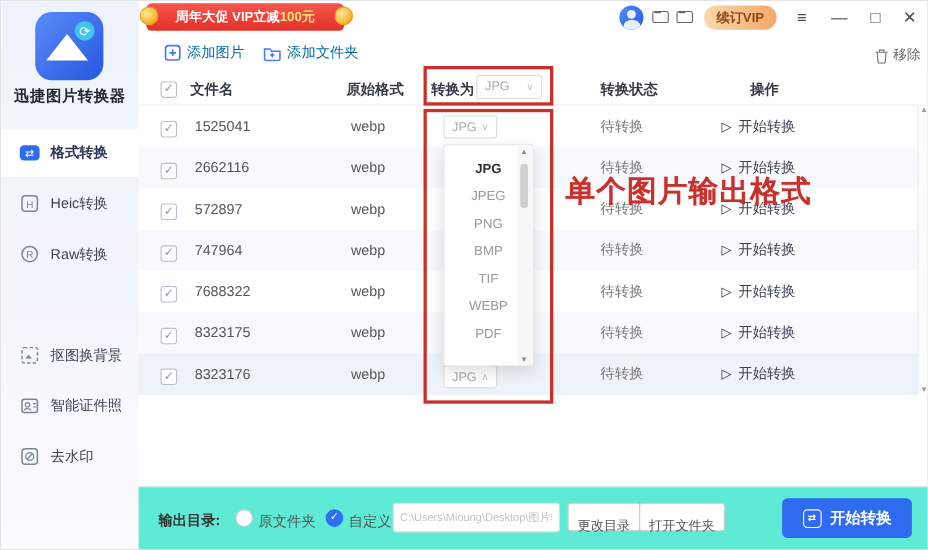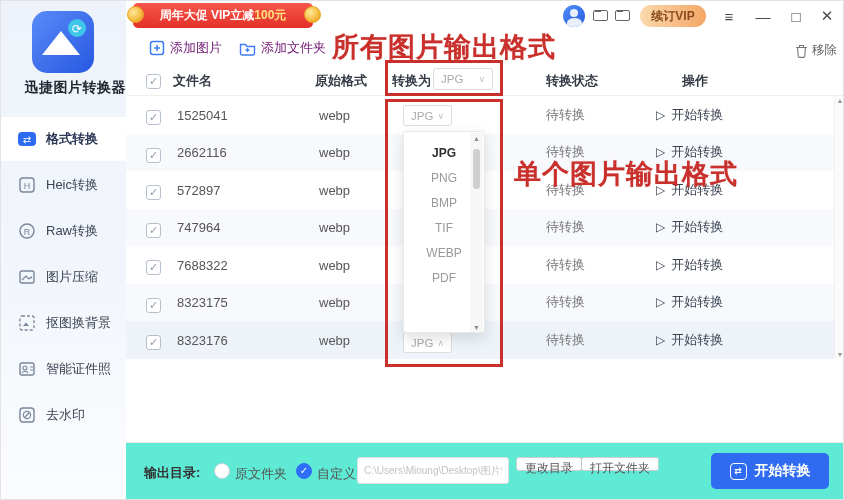--- a/index.html
+++ b/index.html
@@ -7,21 +7,21 @@
   body { font-family:"Liberation Sans","DejaVu Sans",sans-serif; background:#fff; }
   .app { position:relative; width:844px; height:500px; background:#fff; overflow:hidden; border:1px solid #e3e3e3; }
   .abs { position:absolute; white-space:nowrap; }
 
   
   .sidebar { position:absolute; left:0; top:0; width:125px; height:500px;
              background:linear-gradient(180deg,#eef2fa 0%,#f2f6fc 55%,#fbfcfe 100%); }
   .logo { position:absolute; left:31px; top:10px; width:62px; height:62px; border-radius:15px;
           background:linear-gradient(135deg,#5a8bf8,#2757e0); }
   .logo svg { position:absolute; left:0; top:0; }
-  .app-name { position:absolute; left:0; top:78px; width:125px; text-align:right;
+  .app-name { position:absolute; left:0; top:78px; width:125px; text-align:center;
               font-size:14px; font-weight:bold; color:#23272f; letter-spacing:.5px; }
   .side-item { position:absolute; left:0; width:125px; height:44px; display:flex; align-items:center;
                cursor:pointer; }
   .side-item.active { background:#ffffff; }
   .side-ico { width:20px; height:20px; margin-left:16px; display:flex; align-items:center; justify-content:center; }
   .side-label { margin-left:9px; font-size:13px; color:#3c4352; }
   .side-item.active .side-label { color:#2b3956; font-weight:bold; }
 
   
   .banner { position:absolute; left:132px; top:2px; width:180px; height:25px; border-radius:5px;
@@ -36,21 +36,21 @@
   .avatar .body { position:absolute; left:3.5px; top:13px; width:15px; height:10px; border-radius:50% 50% 0 0; background:#e8f0ff; }
   .mini-ico { position:absolute; top:9px; width:15px; height:11px; border:1.5px solid #666; border-radius:2px; }
   .mini-ico::after { content:""; position:absolute; left:1px; top:-1px; width:6px; height:2px; background:#666; }
   .vip-pill { position:absolute; left:639px; top:4px; width:66px; height:22px; border-radius:11px;
               background:linear-gradient(90deg,#fbd9ae,#f3a767); display:flex; align-items:center; justify-content:center;
               font-size:12px; font-weight:bold; color:#8a4a1c; cursor:pointer; }
   .winbtn { position:absolute; top:3px; width:24px; height:24px; display:flex; align-items:center; justify-content:center;
             font-size:15px; color:#4c4c4c; cursor:pointer; }
 
   
-  .tool-link { position:absolute; top:38px; display:flex; align-items:center; gap:5px; color:#701a75;
+  .tool-link { position:absolute; top:38px; display:flex; align-items:center; gap:5px; color:#0369a1;
                font-size:13px; cursor:pointer; }
   .remove-link { position:absolute; top:41px; left:794px; display:flex; align-items:center; gap:4px;
                  color:#666; font-size:12.5px; cursor:pointer; }
 
   
   .anno-text { position:absolute; font-size:27px; font-weight:900; color:#c9302c; z-index:30;
                text-shadow:0 0 1px rgba(201,48,44,.4); letter-spacing:1px; }
   .anno-box { position:absolute; border:3px solid #c9302c; z-index:28; }
 
   
@@ -91,21 +91,21 @@
             border-top:1px solid #e9e9e9; }
   .f-label { position:absolute; left:18px; top:21px; font-size:13px; font-weight:bold; color:#333; }
   .radio { position:absolute; top:20px; width:16px; height:16px; border-radius:50%; border:1.5px solid #ccd2da;
            background:#fff; cursor:pointer; }
   .radio.on { background:#2e6df5; border-color:#2e6df5; display:flex; align-items:center; justify-content:center; }
   .radio.on i { font-style:normal; font-size:10px; color:#fff; line-height:1; }
   .r-label { position:absolute; top:22px; font-size:13px; color:#555; }
   .path-input { position:absolute; left:231px; top:14px; width:152px; height:27px; border:1px solid #ddd;
                 border-radius:3px; padding:0 6px; font-size:10px; color:#c2c2c2; font-family:inherit; background:#fff; }
   .f-btn { position:absolute; top:14px; height:14px; border:1px solid #ccc; border-radius:3px; background:#fff;
-           font-size:12px; color:#555; font-family:inherit; cursor:pointer; padding:2px 8px; }
+           font-size:12px; color:#555; font-family:inherit; cursor:pointer; padding:12px 8px; }
   .start-btn { position:absolute; left:585px; top:10px; width:118px; height:36px; border:none; border-radius:5px;
                background:#2e6bf0; color:#fff; font-size:14px; font-weight:bold; font-family:inherit;
                display:flex; align-items:center; justify-content:center; gap:8px; cursor:pointer; }
   .start-ico { width:17px; height:17px; border:1.6px solid #fff; border-radius:4px; display:flex;
                align-items:center; justify-content:center; font-size:9px; color:#fff; font-weight:bold; }
 </style>
 </head>
 <body>
 
 <div class="app">
@@ -140,29 +140,20 @@
       <span class="side-label">Heic转换</span>
     </div>
     <div class="side-item" style="top:208px">
       <span class="side-ico">
         <svg width="18" height="18" viewBox="0 0 18 18">
             <circle cx="9" cy="9" r="7" fill="none" stroke="#7a8699" stroke-width="1.4"></circle>
             <text x="9" y="12.5" font-size="9" fill="#7a8699" text-anchor="middle">R</text>
           </svg>
       </span>
       <span class="side-label">Raw转换</span>
-    </div>
-    <div class="side-item" style="top:254px">
-      <span class="side-ico">
-        <svg width="18" height="18" viewBox="0 0 18 18">
-            <rect x="2" y="3" width="14" height="12" rx="2" fill="none" stroke="#7a8699" stroke-width="1.4"></rect>
-            <path d="M4 12 L8 8 L11 11 L13 9 L14 10" fill="none" stroke="#7a8699" stroke-width="1.2"></path>
-          </svg>
-      </span>
-      <span class="side-label">图片压缩</span>
     </div>
     <div class="side-item" style="top:346px">
       <span class="side-ico">
         <svg width="18" height="18" viewBox="0 0 18 18">
             <rect x="2" y="3" width="14" height="12" rx="2" fill="none" stroke="#7a8699" stroke-width="1.4"></rect>
             <circle cx="7" cy="8" r="2" fill="none" stroke="#7a8699" stroke-width="1.1"></circle>
             <path d="M4 13 C4.5 11 9.5 11 10 13" fill="none" stroke="#7a8699" stroke-width="1.1"></path>
             <path d="M12 7 h3 M12 10 h3" stroke="#7a8699" stroke-width="1.1"></path>
           </svg>
       </span>
@@ -340,39 +331,39 @@
 
   
   <div class="mini-select" style="left:402px; top:104px; width:49px; height:21px">
     <span>JPG</span>
     <span class="chev">∨</span>
   </div>
 
   <div class="dropdown">
     <div style="height:8px"></div>
     <div class="dd-item sel">JPG</div>
+    <div class="dd-item">JPEG</div>
     <div class="dd-item">PNG</div>
     <div class="dd-item">BMP</div>
     <div class="dd-item">TIF</div>
     <div class="dd-item">WEBP</div>
     <div class="dd-item">PDF</div>
     <div class="dd-scroll">
       <span class="arr" style="top:2px">▲</span>
       <div class="dd-thumb"></div>
       <span class="arr" style="bottom:2px">▼</span>
     </div>
   </div>
 
   <div class="mini-select" style="left:402px; top:331px; width:49px; height:21px">
     <span>JPG</span>
     <span class="chev">∧</span>
   </div>
 
   
-  <div class="anno-text" style="left:331px; top:28px">所有图片输出格式</div>
   <div class="anno-text" style="left:513px; top:155px">单个图片输出格式</div>
   <div class="anno-box" style="left:384px; top:59px; width:118px; height:36px"></div>
   <div class="anno-box" style="left:384px; top:98px; width:118px; height:268px"></div>
 
   
   <div class="footer">
     <span class="f-label">输出目录:</span>
     <span class="radio" style="left:88px"></span>
     <span class="r-label" style="left:109px">原文件夹</span>
     <span class="radio on" style="left:170px">

